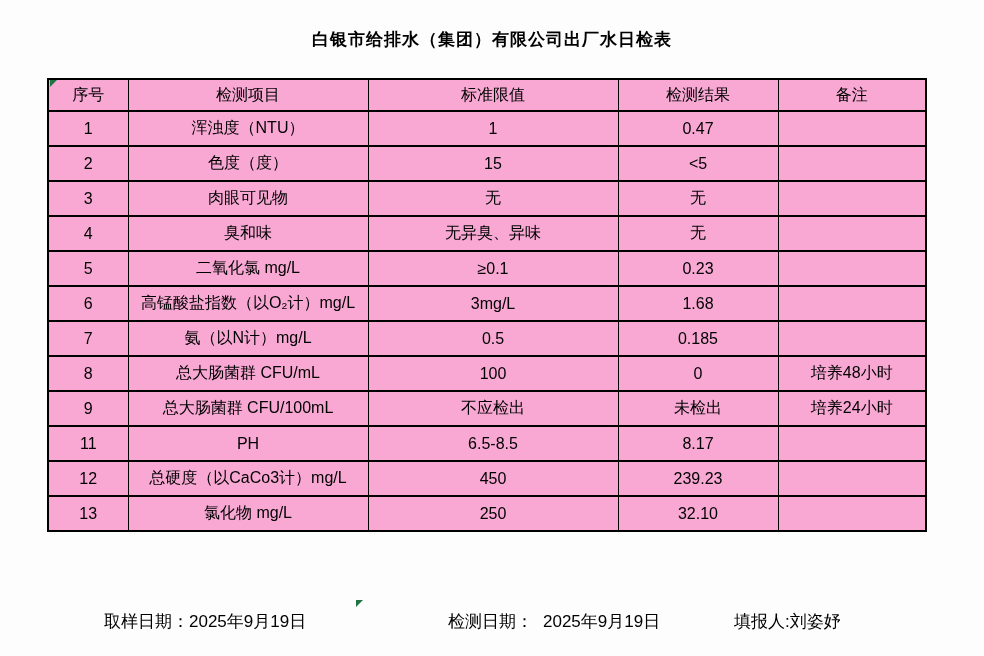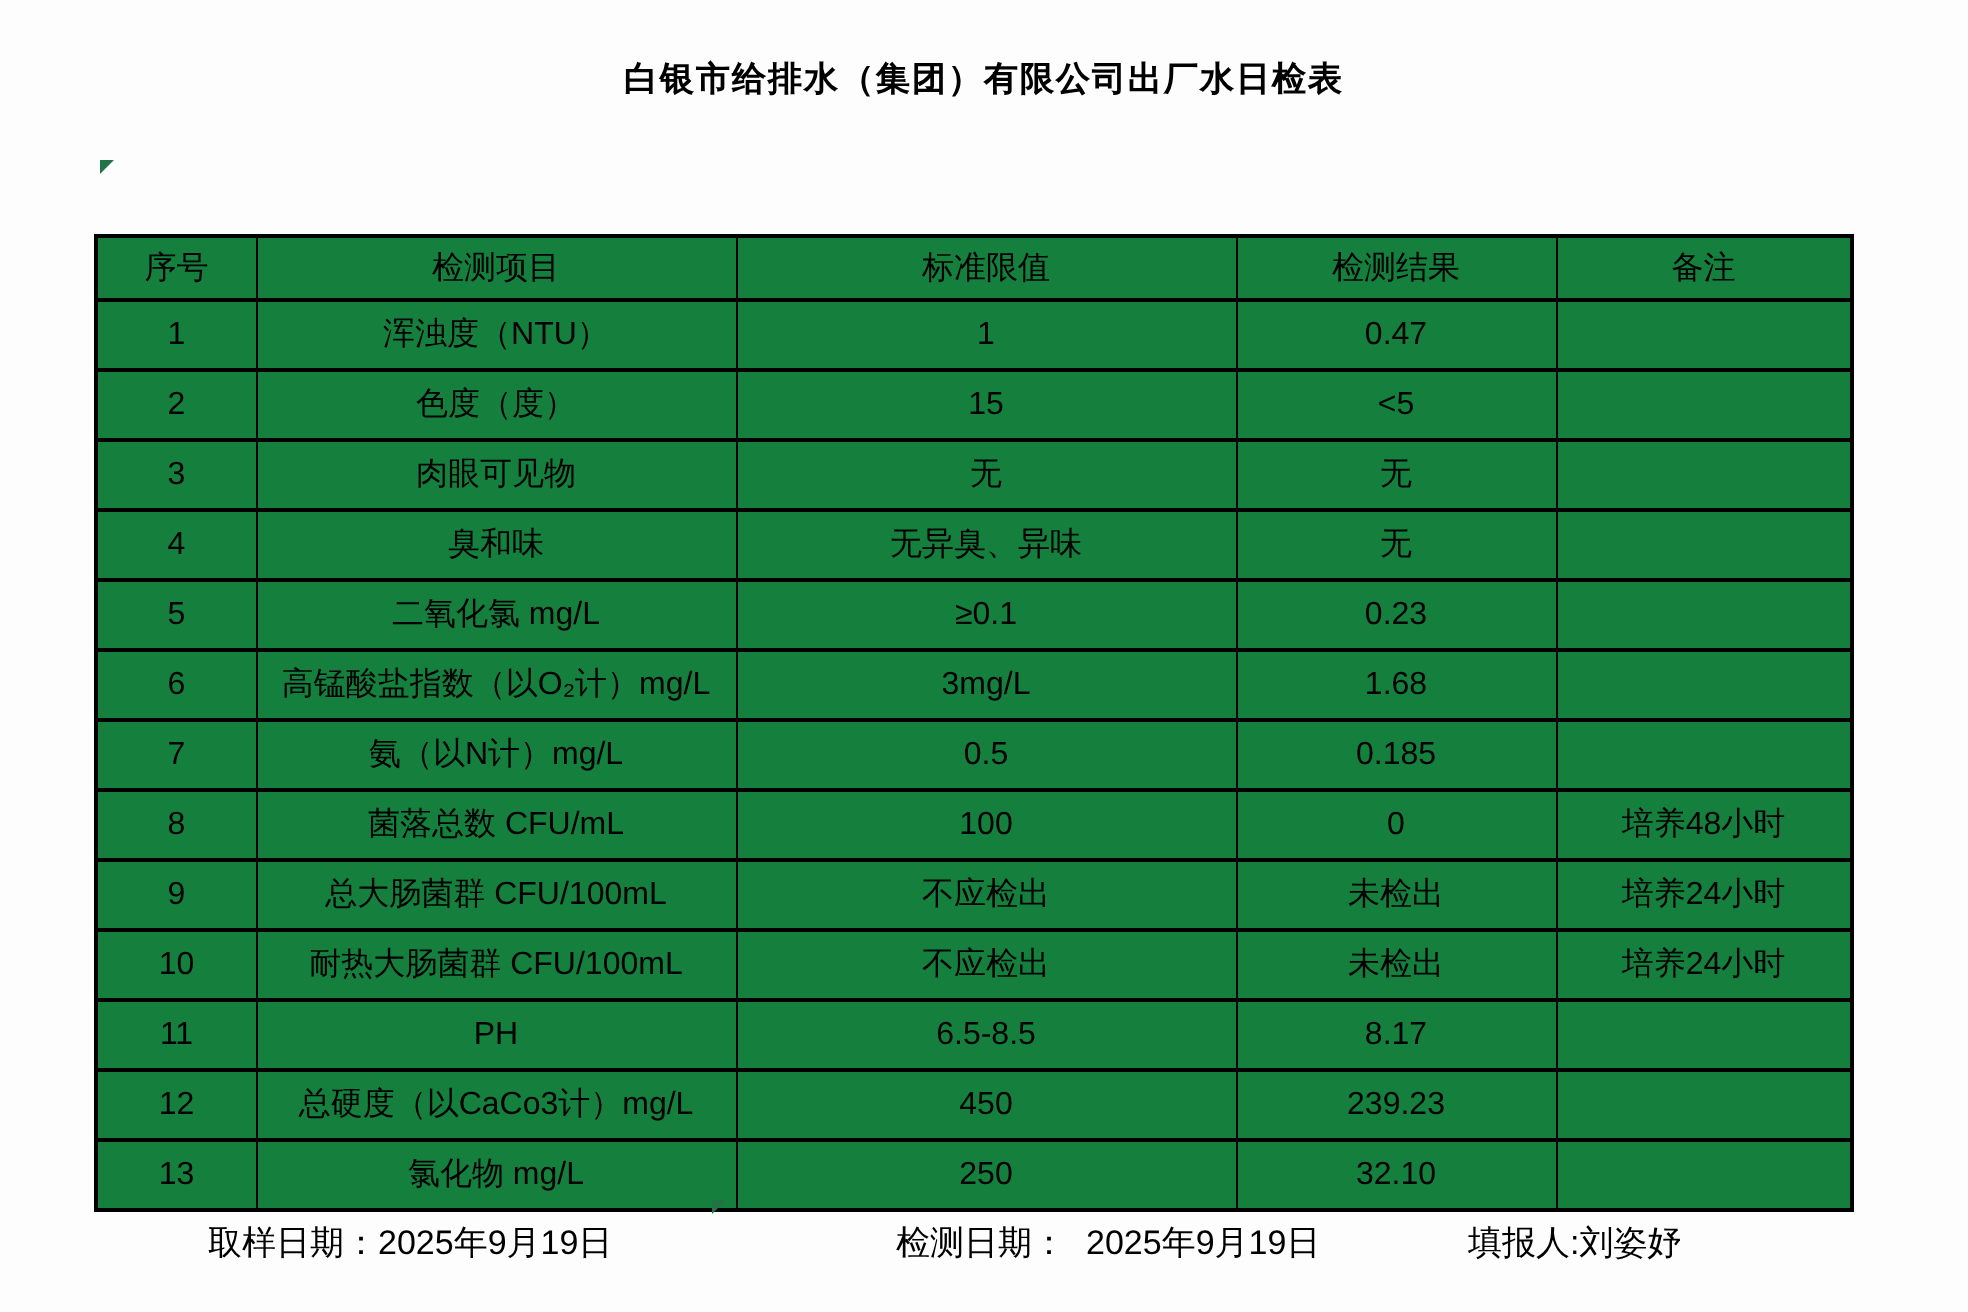--- a/index.html
+++ b/index.html
@@ -27,22 +27,21 @@
     letter-spacing: 1px;
     white-space: nowrap;
   }
   table.inspection {
     position: absolute;
     left: 47px;
     top: 78px;
     width: 878px;
     border-collapse: collapse;
     table-layout: fixed;
-    background: #15803d;
-    margin-top: 39px;
+    background: #f9a8d4;
   }
   table.inspection th,
   table.inspection td {
     border-left: 1px solid #000;
     border-right: 1px solid #000;
     border-top: 2px solid #000;
     border-bottom: 2px solid #000;
     text-align: center;
     vertical-align: middle;
     font-size: 16px;
@@ -157,40 +156,33 @@
         </tr>
         <tr>
           <td>7</td>
           <td>氨（以N计）mg/L</td>
           <td>0.5</td>
           <td>0.185</td>
           <td></td>
         </tr>
         <tr>
           <td>8</td>
-          <td>菌落总数 CFU/mL</td>
+          <td>总大肠菌群 CFU/mL</td>
           <td>100</td>
           <td>0</td>
           <td>培养48小时</td>
         </tr>
         <tr>
           <td>9</td>
           <td>总大肠菌群 CFU/100mL</td>
           <td>不应检出</td>
           <td>未检出</td>
           <td>培养24小时</td>
         </tr>
         <tr>
-          <td>10</td>
-          <td>耐热大肠菌群 CFU/100mL</td>
-          <td>不应检出</td>
-          <td>未检出</td>
-          <td>培养24小时</td>
-        </tr>
-        <tr>
           <td>11</td>
           <td>PH</td>
           <td>6.5-8.5</td>
           <td>8.17</td>
           <td></td>
         </tr>
         <tr>
           <td>12</td>
           <td>总硬度（以CaCo3计）mg/L</td>
           <td>450</td>

